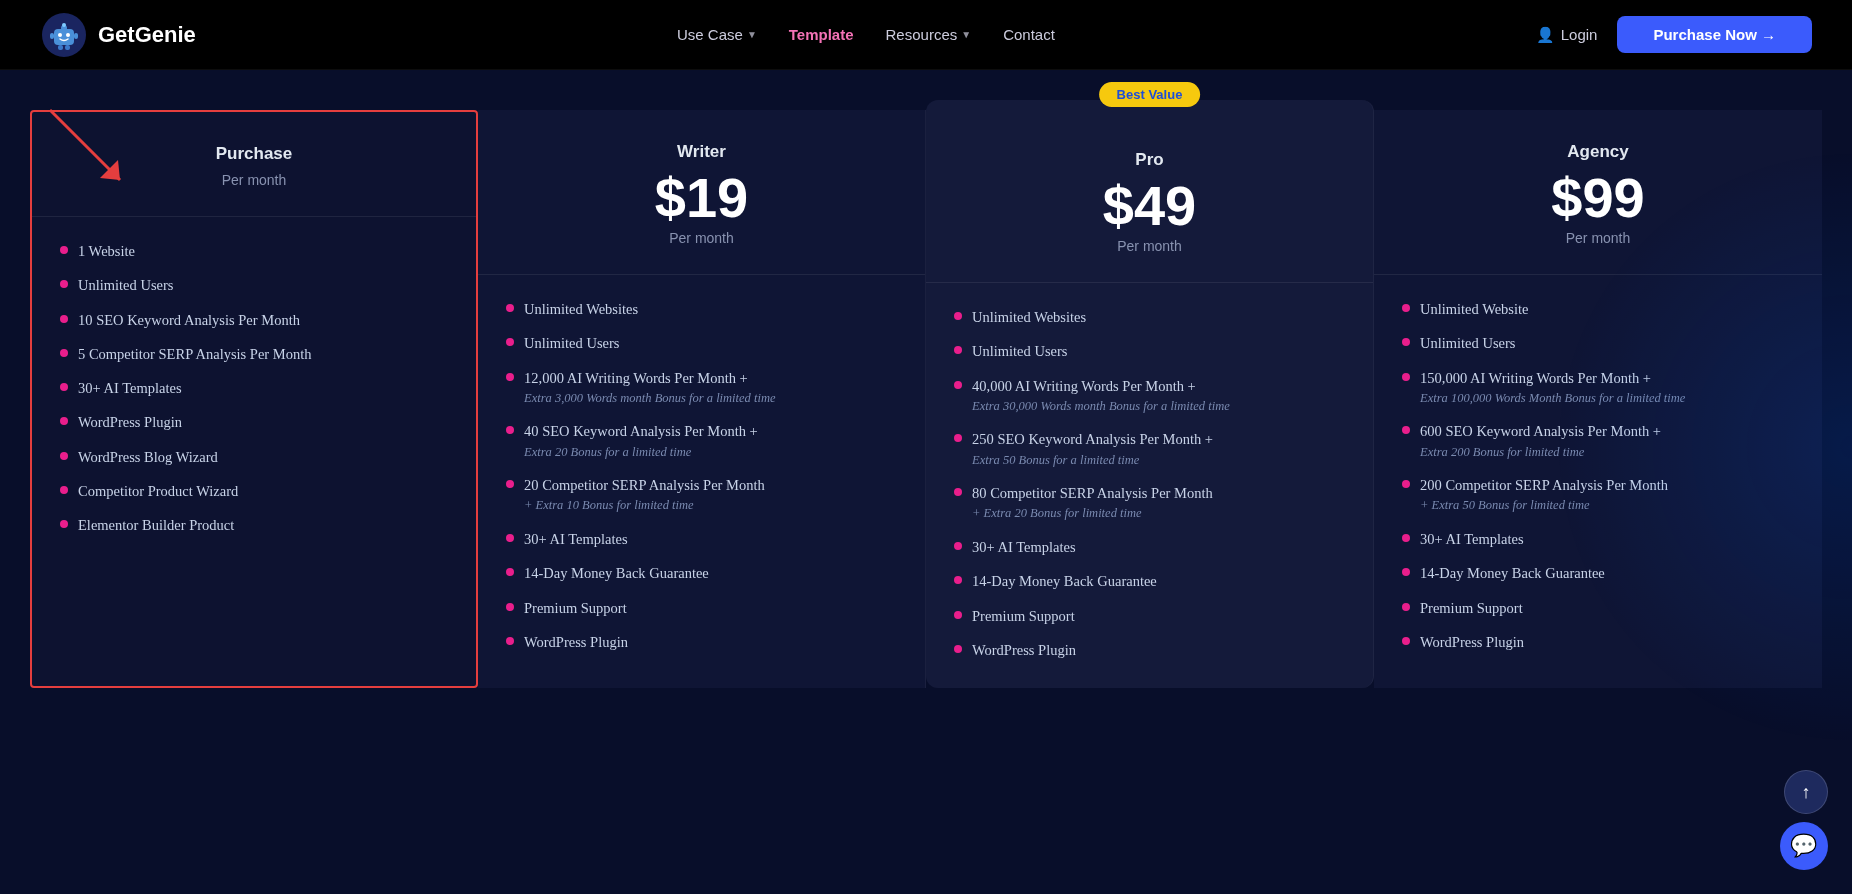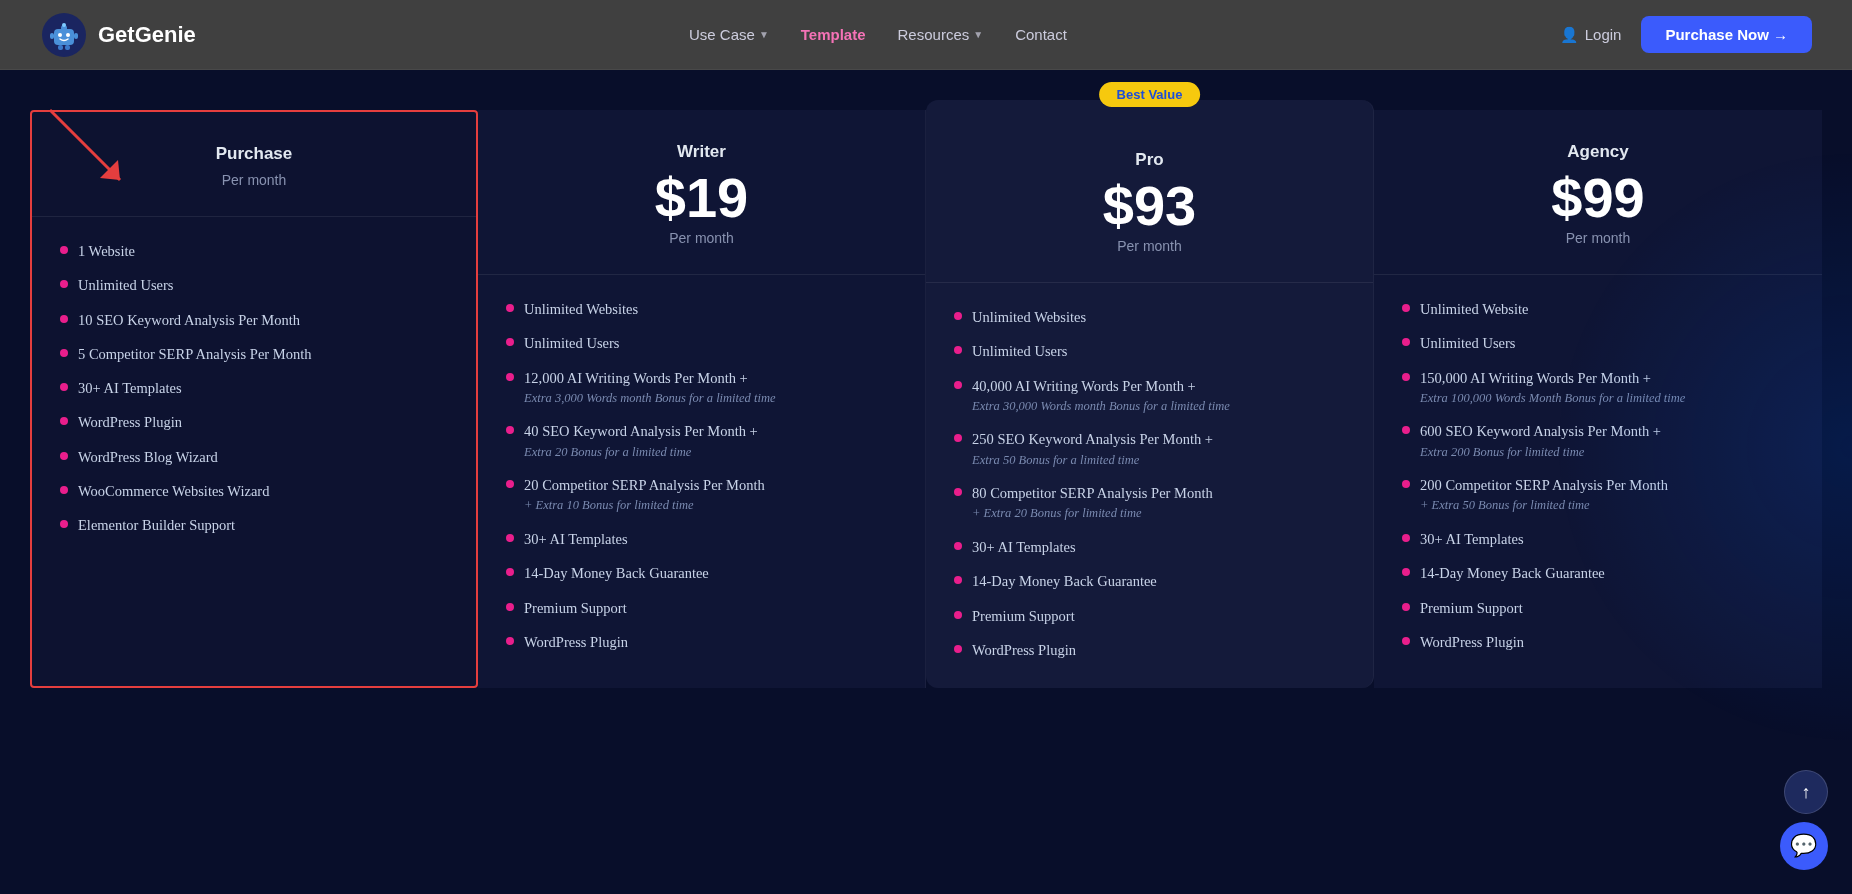--- a/index.html
+++ b/index.html
@@ -11,21 +11,21 @@
       overflow-x: hidden;
     }
 
     
     .navbar {
       display: flex;
       align-items: center;
       justify-content: space-between;
       padding: 0 40px;
       height: 70px;
-      background: #404040;
+      background: #000000;
       border-bottom: 1px solid rgba(255,255,255,0.05);
       position: relative;
       z-index: 10;
     }
     .nav-logo {
       display: flex;
       align-items: center;
       gap: 10px;
     }
     .logo-icon {
@@ -70,21 +70,21 @@
       text-decoration: none;
       font-size: 15px;
       display: flex;
       align-items: center;
       gap: 6px;
     }
     .purchase-btn {
       background: #3b5bfc;
       color: #fff;
       border: none;
-      padding: 10px 24px;
+      padding: 10px 36px;
       border-radius: 8px;
       font-size: 15px;
       font-weight: 600;
       cursor: pointer;
       display: flex;
       align-items: center;
       gap: 6px;
     }
 
     
@@ -367,27 +367,27 @@
           </li>
         <li>
             <span class="dot"></span>
             <span class="feature-text">
               <span>WordPress Blog Wizard</span>
             </span>
           </li>
         <li>
             <span class="dot"></span>
             <span class="feature-text">
-              <span>WooCommerce Websites Wizard</span>
-            </span>
-          </li>
-        <li>
-            <span class="dot"></span>
-            <span class="feature-text">
-              <span>Elementor Builder Support</span>
+              <span>Competitor Product Wizard</span>
+            </span>
+          </li>
+        <li>
+            <span class="dot"></span>
+            <span class="feature-text">
+              <span>Elementor Builder Product</span>
             </span>
           </li>
       </ul>
     </div>
 
     <div class="pricing-card writer">
       <div class="plan-label">Writer</div>
       <div class="plan-price">$19</div>
       <div class="plan-period">Per month</div>
       <hr class="divider">
@@ -448,21 +448,21 @@
             <span class="feature-text">
               <span>WordPress Plugin</span>
             </span>
           </li>
       </ul>
     </div>
 
     <div class="pricing-card pro" style="position:relative; margin-top:-10px; padding-top: 50px;">
       <div class="best-value-badge">Best Value</div>
       <div class="plan-label">Pro</div>
-      <div class="plan-price">$93</div>
+      <div class="plan-price">$49</div>
       <div class="plan-period">Per month</div>
       <hr class="divider">
       <ul class="features-list">
         <li>
             <span class="dot"></span>
             <span class="feature-text">
               <span>Unlimited Websites</span>
             </span>
           </li>
         <li>

